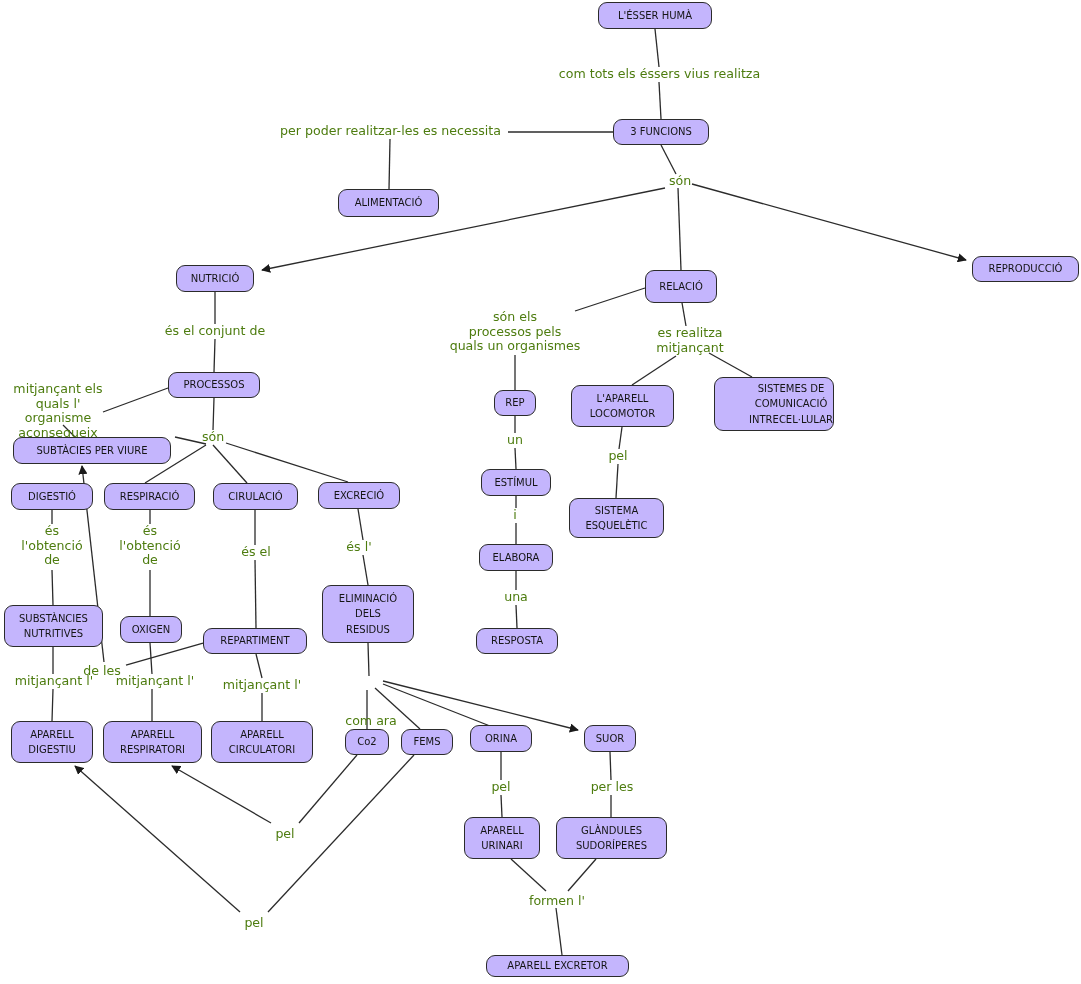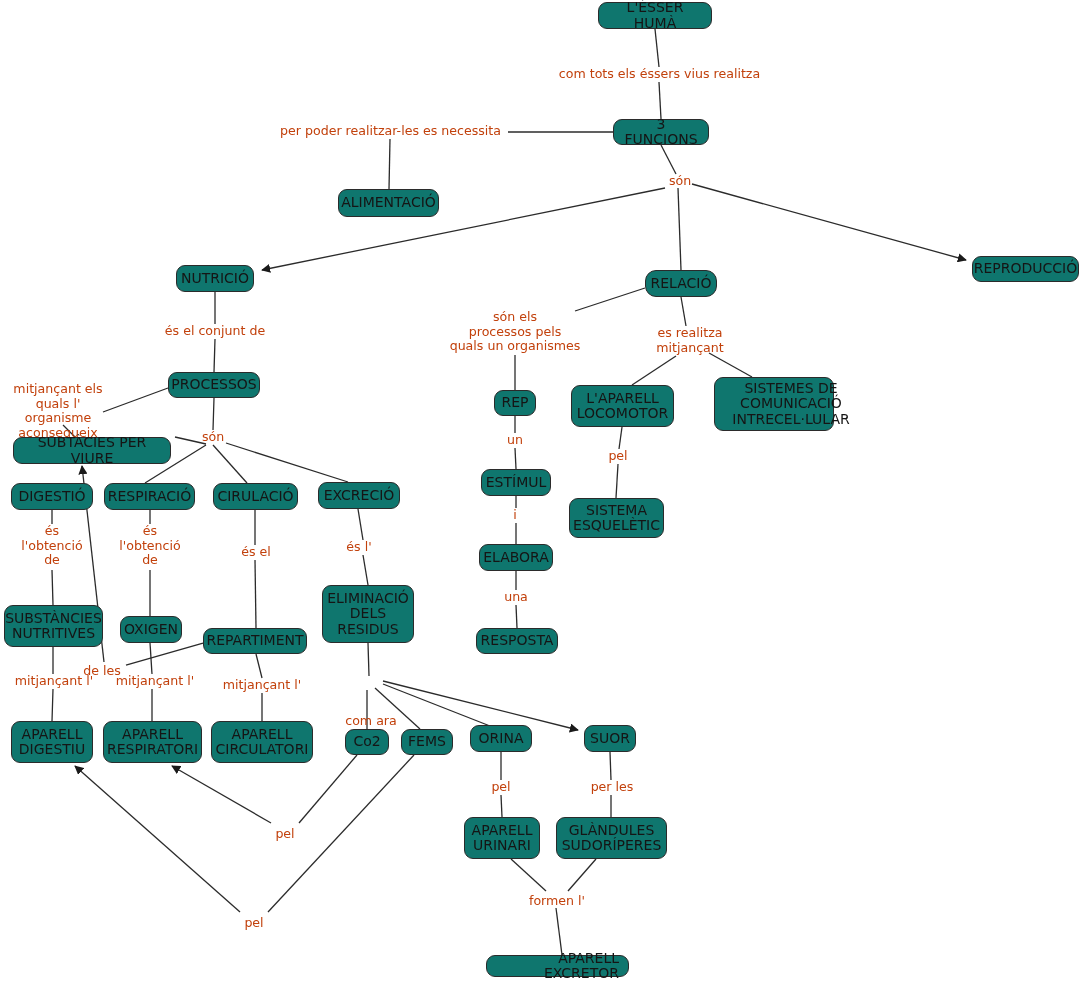--- a/index.html
+++ b/index.html
@@ -20,39 +20,39 @@
     width: 1081px; height: 984px;
   }
   svg.edges {
     position: absolute;
     left: 0; top: 0;
     width: 1081px; height: 984px;
     pointer-events: none;
   }
   .node {
     position: absolute;
-    background: #0f766e;
+    background: #c4b5fd;
     border: 1.3px solid #2b2b2b;
     border-radius: 9px;
     display: flex;
     align-items: center;
     justify-content: center;
     text-align: center;
-    font-size: 14px;
+    font-size: 10px;
     line-height: 15.5px;
     color: #151515;
     padding: 3px 9px;
     white-space: pre-line;
     z-index: 5;
   }
   .link-label {
     position: absolute;
     font-size: 12.6px;
     line-height: 14.5px;
-    color: #c2410c;
+    color: #4d7c0f;
     text-align: center;
     white-space: pre-line;
     background: transparent;
     z-index: 3;
     pointer-events: none;
   }
 </style>
 </head>
 <body>
 
@@ -161,21 +161,21 @@
 
       <line x1="622" y1="427" x2="619" y2="449"></line>
       <line x1="618" y1="464" x2="616" y2="498"></line>
     </g>
   </svg>
 
   <div class="node" style="left:598px;top:2px;width:114px;height:27px;">L'ÉSSER HUMÀ</div>
   <div class="node" style="left:613px;top:119px;width:96px;height:26px;">3 FUNCIONS</div>
   <div class="node" style="left:338px;top:189px;width:101px;height:28px;">ALIMENTACIÓ</div>
   <div class="node" style="left:176px;top:265px;width:78px;height:27px;">NUTRICIÓ</div>
-  <div class="node" style="left:645px;top:270px;width:72px;height:27px;border-radius:11px;">RELACIÓ</div>
+  <div class="node" style="left:645px;top:270px;width:72px;height:33px;">RELACIÓ</div>
   <div class="node" style="left:972px;top:256px;width:107px;height:26px;">REPRODUCCIÓ</div>
   <div class="node" style="left:168px;top:372px;width:92px;height:26px;">PROCESSOS</div>
   <div class="node" style="left:13px;top:437px;width:158px;height:27px;z-index:6;">SUBTÀCIES PER VIURE</div>
   <div class="node" style="left:11px;top:483px;width:82px;height:27px;">DIGESTIÓ</div>
   <div class="node" style="left:104px;top:483px;width:91px;height:27px;">RESPIRACIÓ</div>
   <div class="node" style="left:213px;top:483px;width:85px;height:27px;">CIRULACIÓ</div>
   <div class="node" style="left:318px;top:482px;width:82px;height:27px;">EXCRECIÓ</div>
   <div class="node" style="left:4px;top:605px;width:99px;height:42px;">SUBSTÀNCIES
 NUTRITIVES</div>
   <div class="node" style="left:120px;top:616px;width:62px;height:27px;">OXIGEN</div>

